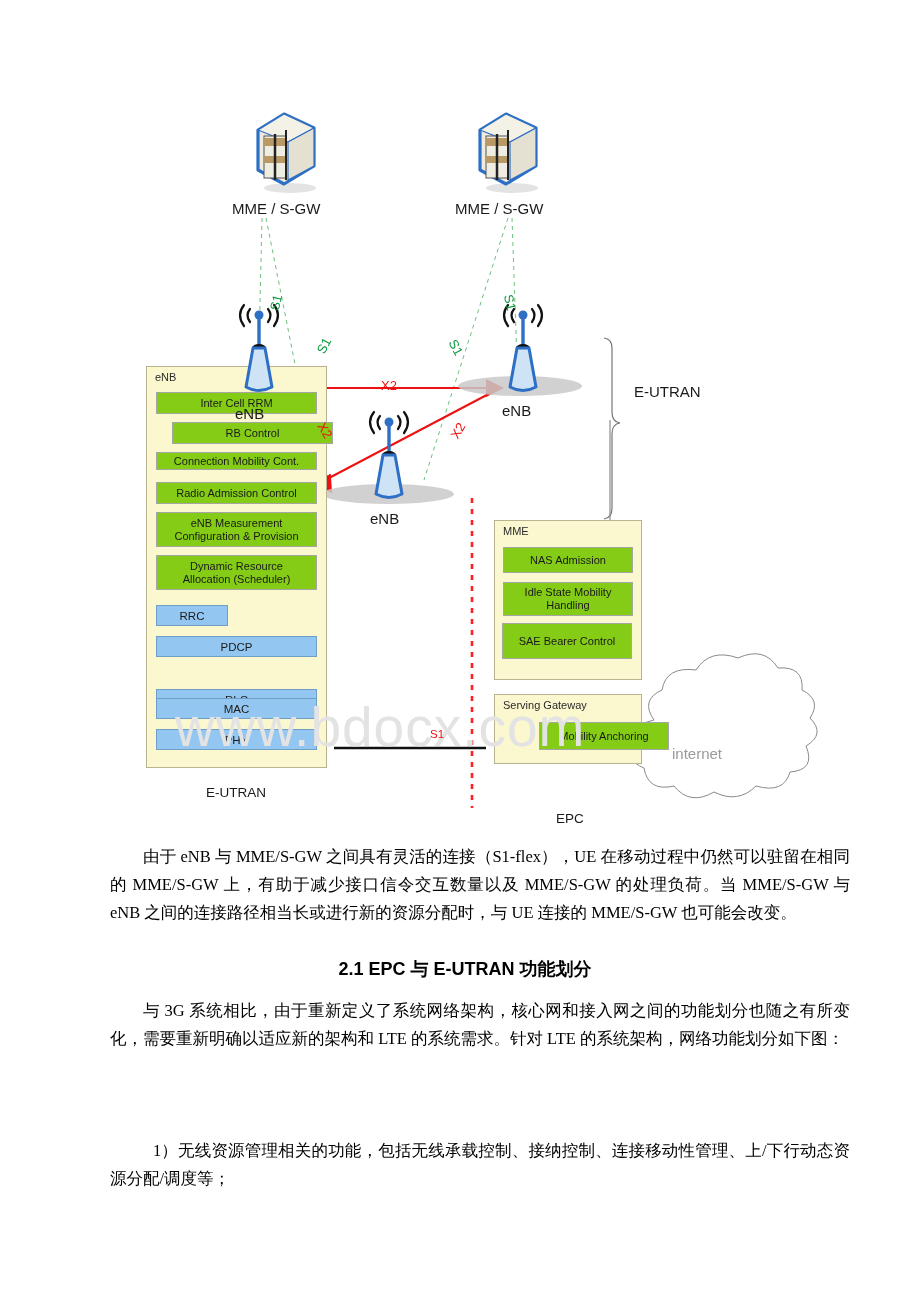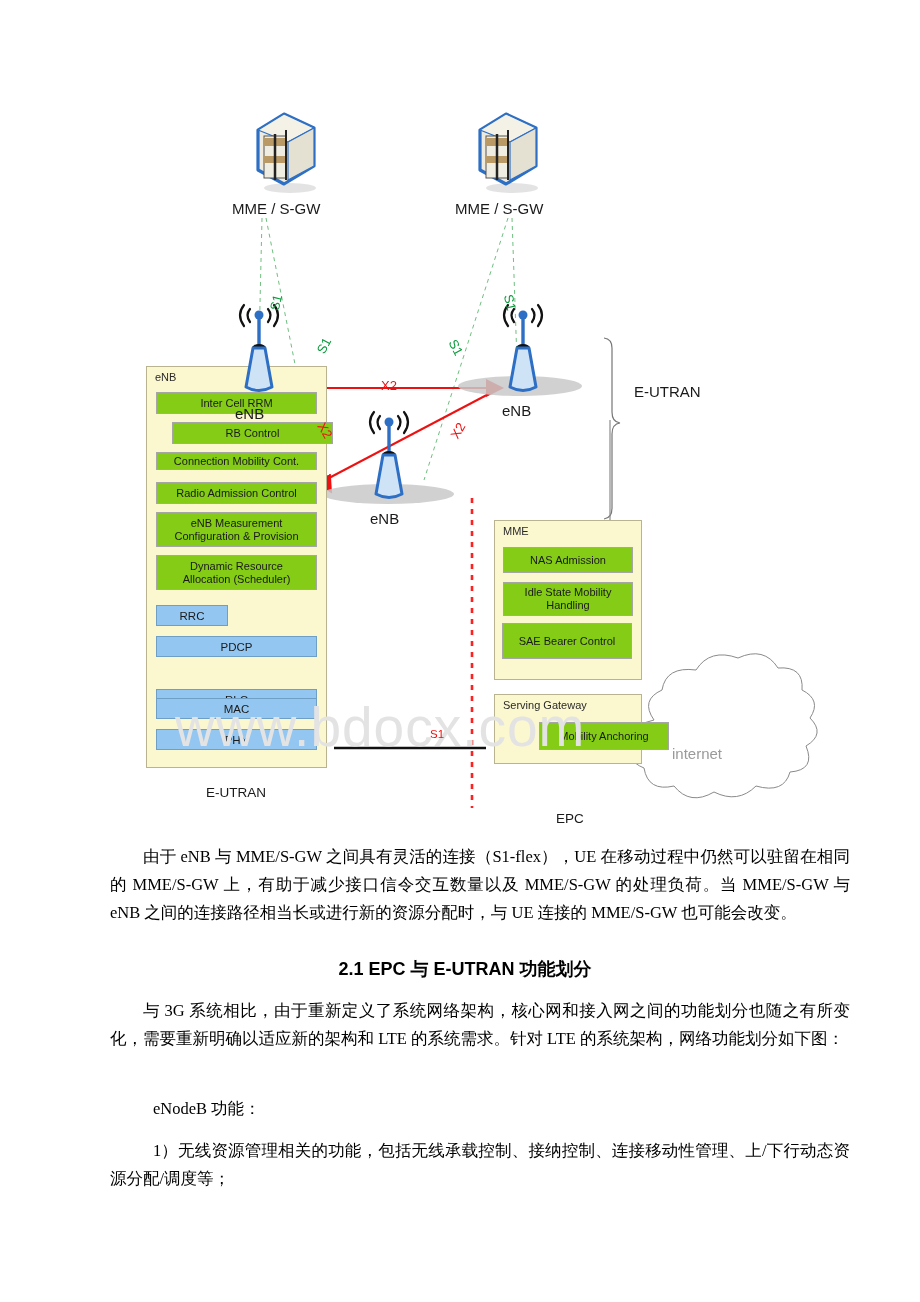--- a/index.html
+++ b/index.html
@@ -351,17 +351,16 @@
     <div class="dlabel mid" style="left:206px; top:695px;">E-UTRAN</div>
     <div class="dlabel mid" style="left:556px; top:695px;margin-top:26px;">EPC</div>
   </div>
 
   <p class="body-text para-indent" style="top:826px;">由于 eNB 与 MME/S-GW 之间具有灵活的连接（S1-flex），UE 在移动过程中仍然可以驻留在相同的 MME/S-GW 上，有助于减少接口信令交互数量以及 MME/S-GW 的处理负荷。当 MME/S-GW 与 eNB 之间的连接路径相当长或进行新的资源分配时，与 UE 连接的 MME/S-GW 也可能会改变。</p>
 
   <h2 class="heading" style="top:942px;">2.1 EPC 与 E-UTRAN 功能划分</h2>
 
   <p class="body-text para-indent" style="top:980px;">与 3G 系统相比，由于重新定义了系统网络架构，核心网和接入网之间的功能划分也随之有所变化，需要重新明确以适应新的架构和 LTE 的系统需求。针对 LTE 的系统架构，网络功能划分如下图：</p>
 
-  <p class="body-text" style="top:1078px; text-indent:2.6em;">eNodeB 功能：</p>
 
   <p class="body-text" style="top:1120px; text-indent:2.6em;">1）无线资源管理相关的功能，包括无线承载控制、接纳控制、连接移动性管理、上/下行动态资源分配/调度等；</p>
 
 </div>
 
 </body></html>

